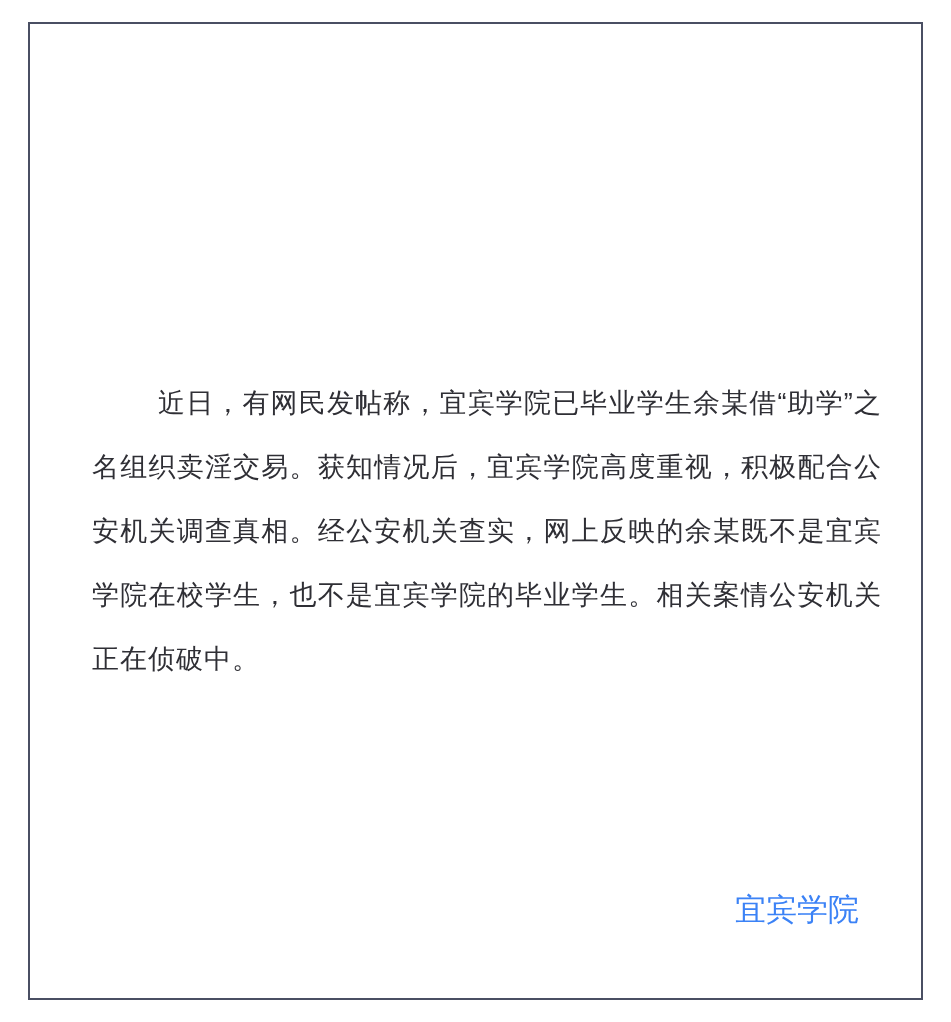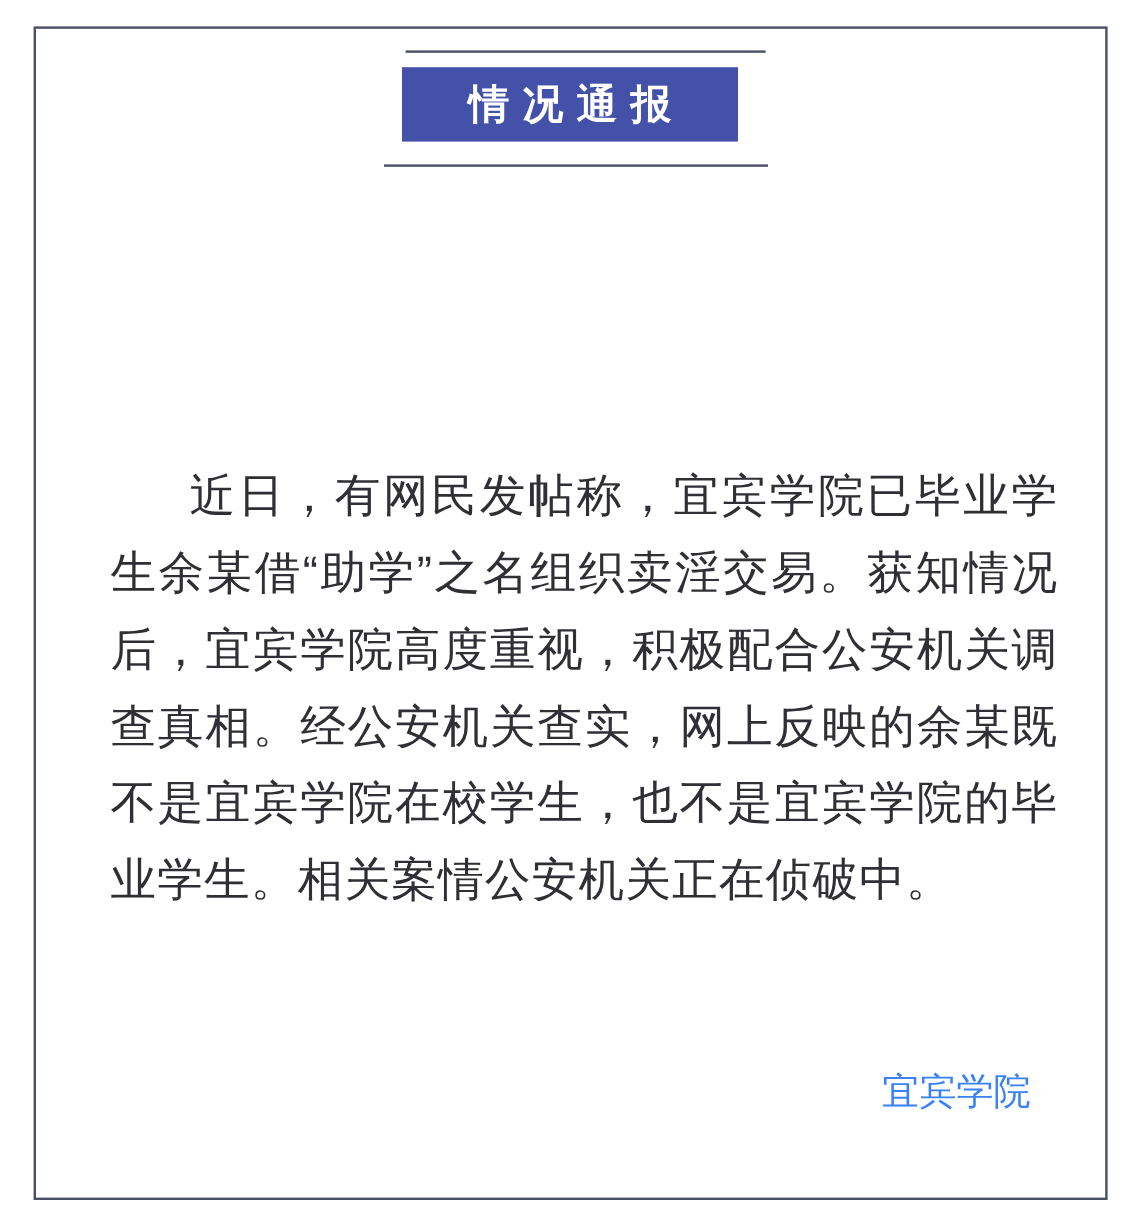--- a/index.html
+++ b/index.html
@@ -75,21 +75,21 @@
     border: 2px solid #8d93c4;
     box-sizing: border-box;
     z-index: -1;
   }
 
   .body-text {
     position: absolute;
     left: 62px;
     top: 320px;
     width: 790px;
-    font-size: 38px;
+    font-size: 27px;
     line-height: 64px;
     letter-spacing: 1px;
     text-align: justify;
     color: #2f2f35;
     text-indent: 66px;
     font-family: "Liberation Sans", sans-serif;
   }
 
   .signature {
     position: absolute;
@@ -103,28 +103,20 @@
   .signature .sig-line {
     display: block;
     white-space: nowrap;
   }
 </style>
 </head>
 <body>
 
 <div class="notice-card">
 
-  <div class="banner-wrap">
-    <div class="banner-rule top-left"></div>
-    <div class="banner-rule bot-left"></div>
-    <div class="banner-echo"></div>
-    <div class="banner-box">
-      <span class="banner-text">情况通报</span>
-    </div>
-  </div>
 
   <p class="body-text">近日，有网民发帖称，宜宾学院已毕业学生余某借“助学”之名组织卖淫交易。获知情况后，宜宾学院高度重视，积极配合公安机关调查真相。经公安机关查实，网上反映的余某既不是宜宾学院在校学生，也不是宜宾学院的毕业学生。相关案情公安机关正在侦破中。</p>
 
   <div class="signature">
     <span class="sig-line">宜宾学院</span>
   </div>
 
 </div>
 
 </body></html>

